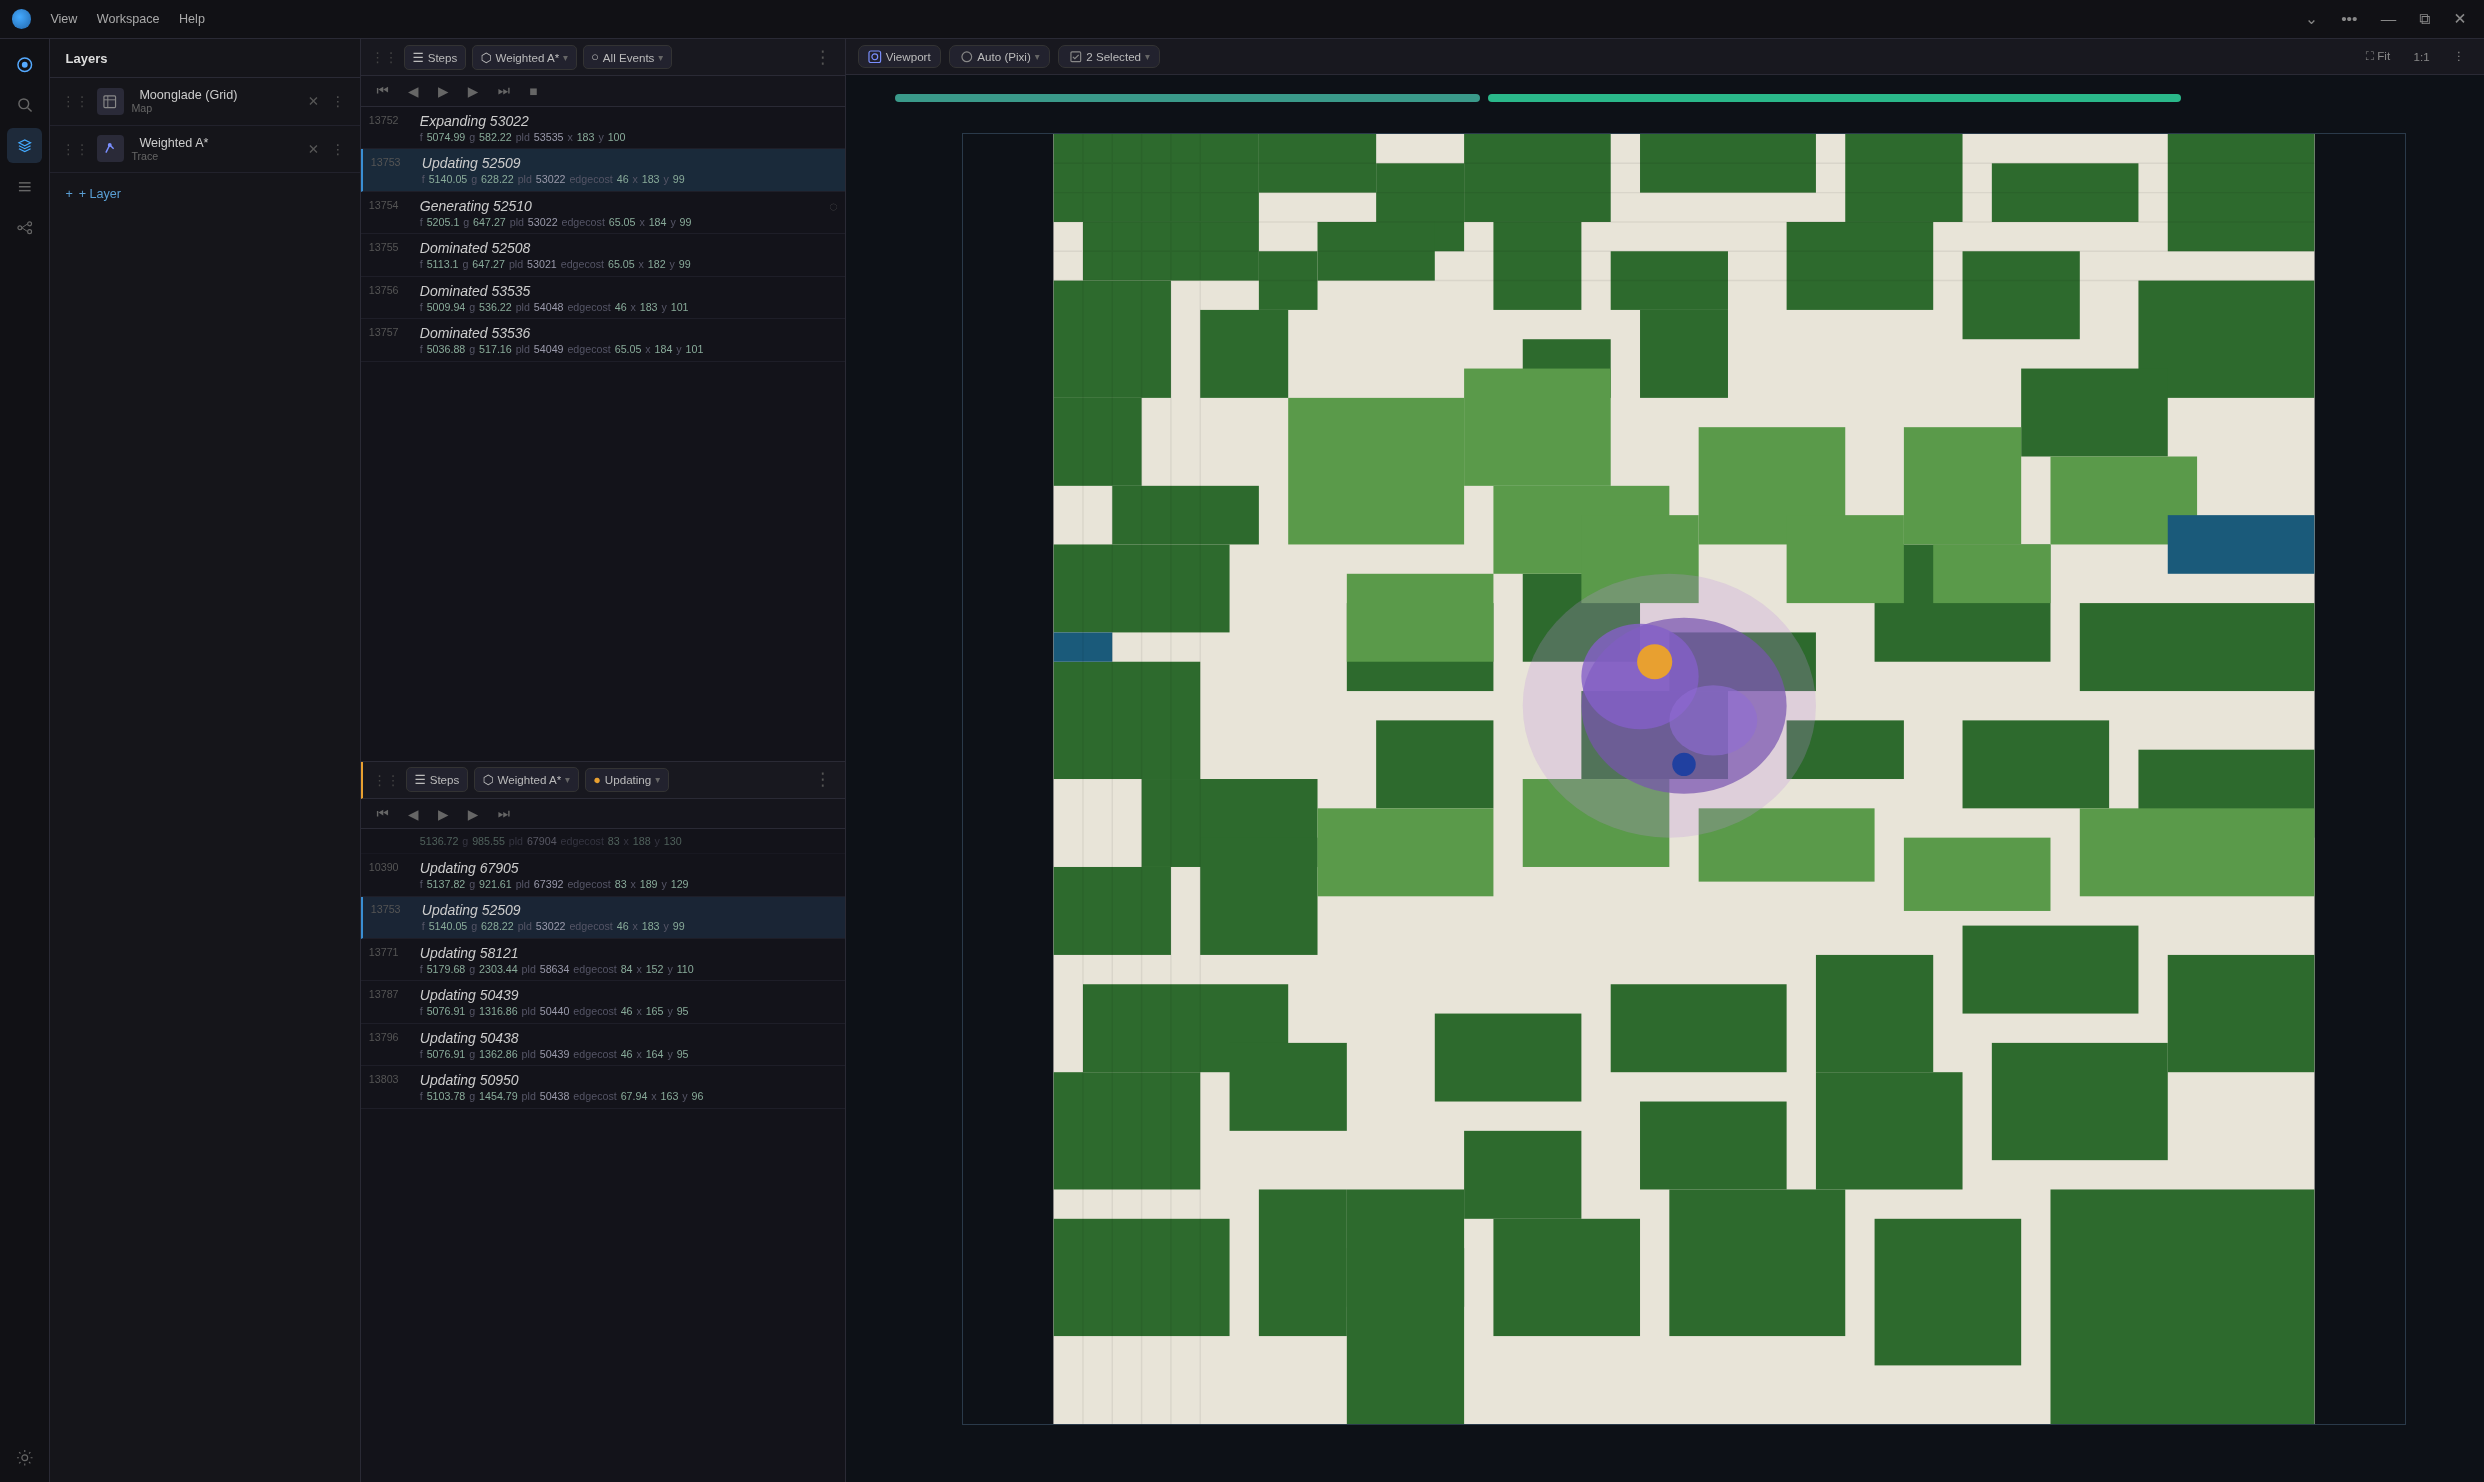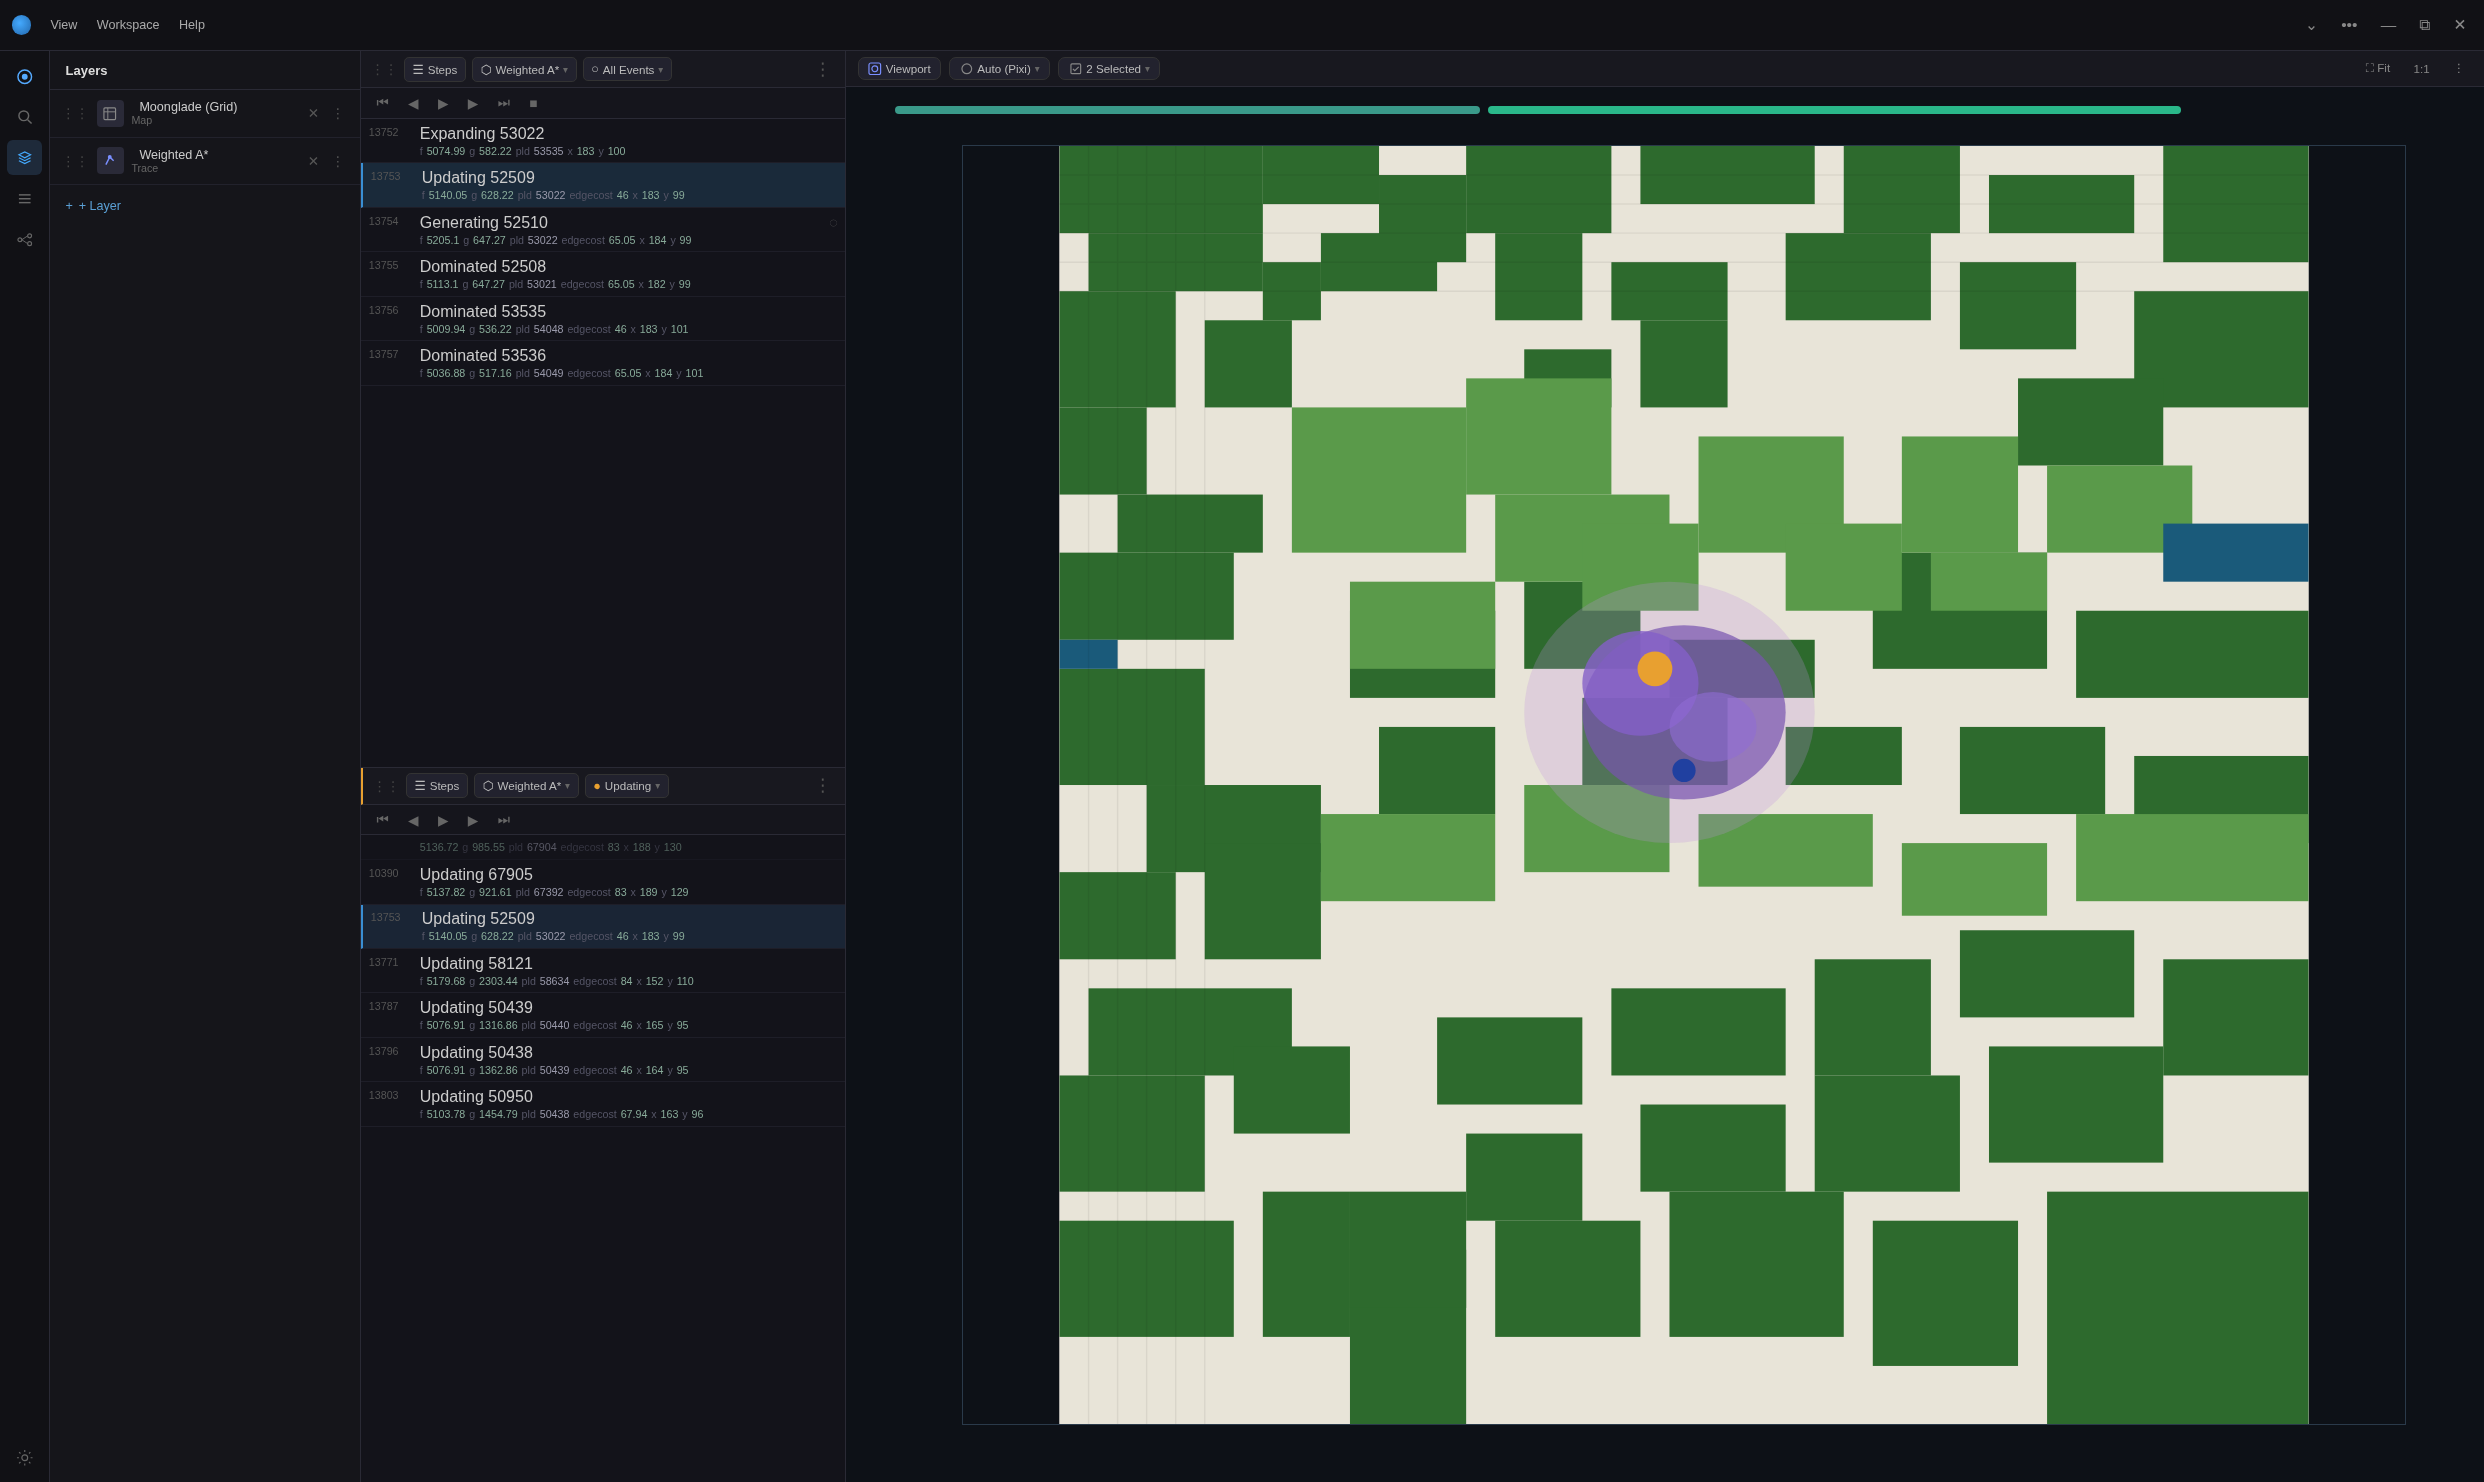--- a/index.html
+++ b/index.html
@@ -10,21 +10,21 @@
       font-size: 11.6px;
       width: 2484px;
       height: 1483px;
       overflow: hidden;
       display: flex;
       flex-direction: column;
     }
 
     
     .titlebar {
-      height: 51px;
+      height: 39px;
       background: #111115;
       display: flex;
       align-items: center;
       justify-content: space-between;
       padding: 0 11.6px;
       flex-shrink: 0;
       border-bottom: 1px solid #2a2a35;
     }
     .titlebar-left {
       display: flex;
@@ -279,23 +279,24 @@
       color: #555;
       font-size: 10.7px;
       flex-shrink: 0;
       padding-top: 1px;
     }
     .row-content {
       flex: 1;
       min-width: 0;
     }
     .row-title {
-      font-size: 16px;
+      font-size: 14px;
       color: #ccc;
       margin-bottom: 1.9px;
+      font-style: italic;
     }
     .row-data {
       font-size: 10.7px;
       color: #778;
       display: flex;
       flex-wrap: wrap;
       gap: 3.9px;
     }
     .row-data .key { color: #556; }
     .row-data .val { color: #99a; }

